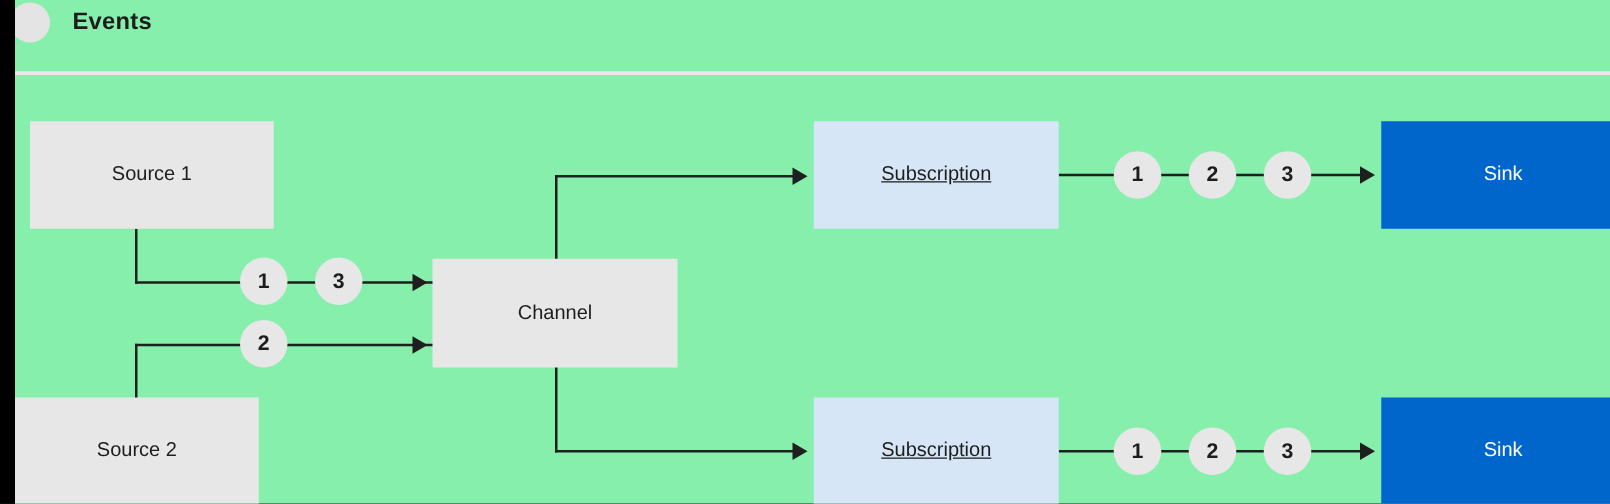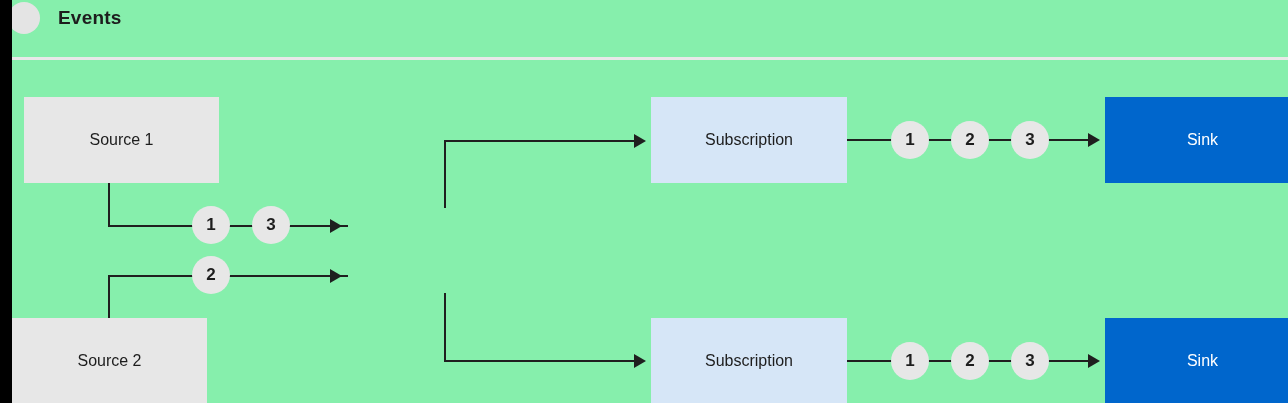--- a/index.html
+++ b/index.html
@@ -57,20 +57,21 @@
     font-size: 16px;
     box-sizing: border-box;
   }
   .node-gray {
     background: #e7e7e7;
     color: #1d1d1d;
   }
   .node-light {
     background: #d6e6f7;
     color: #1d1d1d;
+    text-decoration: underline;
   }
   .node-blue {
     background: #0066cc;
     color: #ffffff;
   }
 
   .src1  { left: 12px;    top: 97px;  width: 195px; height: 86px; }
   .src2  { left: 0px;    top: 318px; width: 195px; height: 86px; }
   .chan  { left: 334px;  top: 207px; width: 196px; height: 87px; }
   .sub1  { left: 639px;  top: 97px;  width: 196px; height: 86px; }
@@ -148,18 +149,19 @@
   <div class="ev" style="left:999px; top:121px;">3</div>
 
   <div class="ln ln-h" style="left:835px; top:360px; width:251px;"></div>
   <div class="arrow" style="left:1076px; top:354px;"></div>
   <div class="ev" style="left:879px; top:342px;">1</div>
   <div class="ev" style="left:939px; top:342px;">2</div>
   <div class="ev" style="left:999px; top:342px;">3</div>
 
   <div class="node node-gray src1">Source 1</div>
   <div class="node node-gray src2">Source 2</div>
+  <div class="node node-gray chan">Channel</div>
   <div class="node node-light sub1">Subscription</div>
   <div class="node node-light sub2">Subscription</div>
   <div class="node node-blue sink1">Sink</div>
   <div class="node node-blue sink2">Sink</div>
 
 </div>
 
 </body></html>

